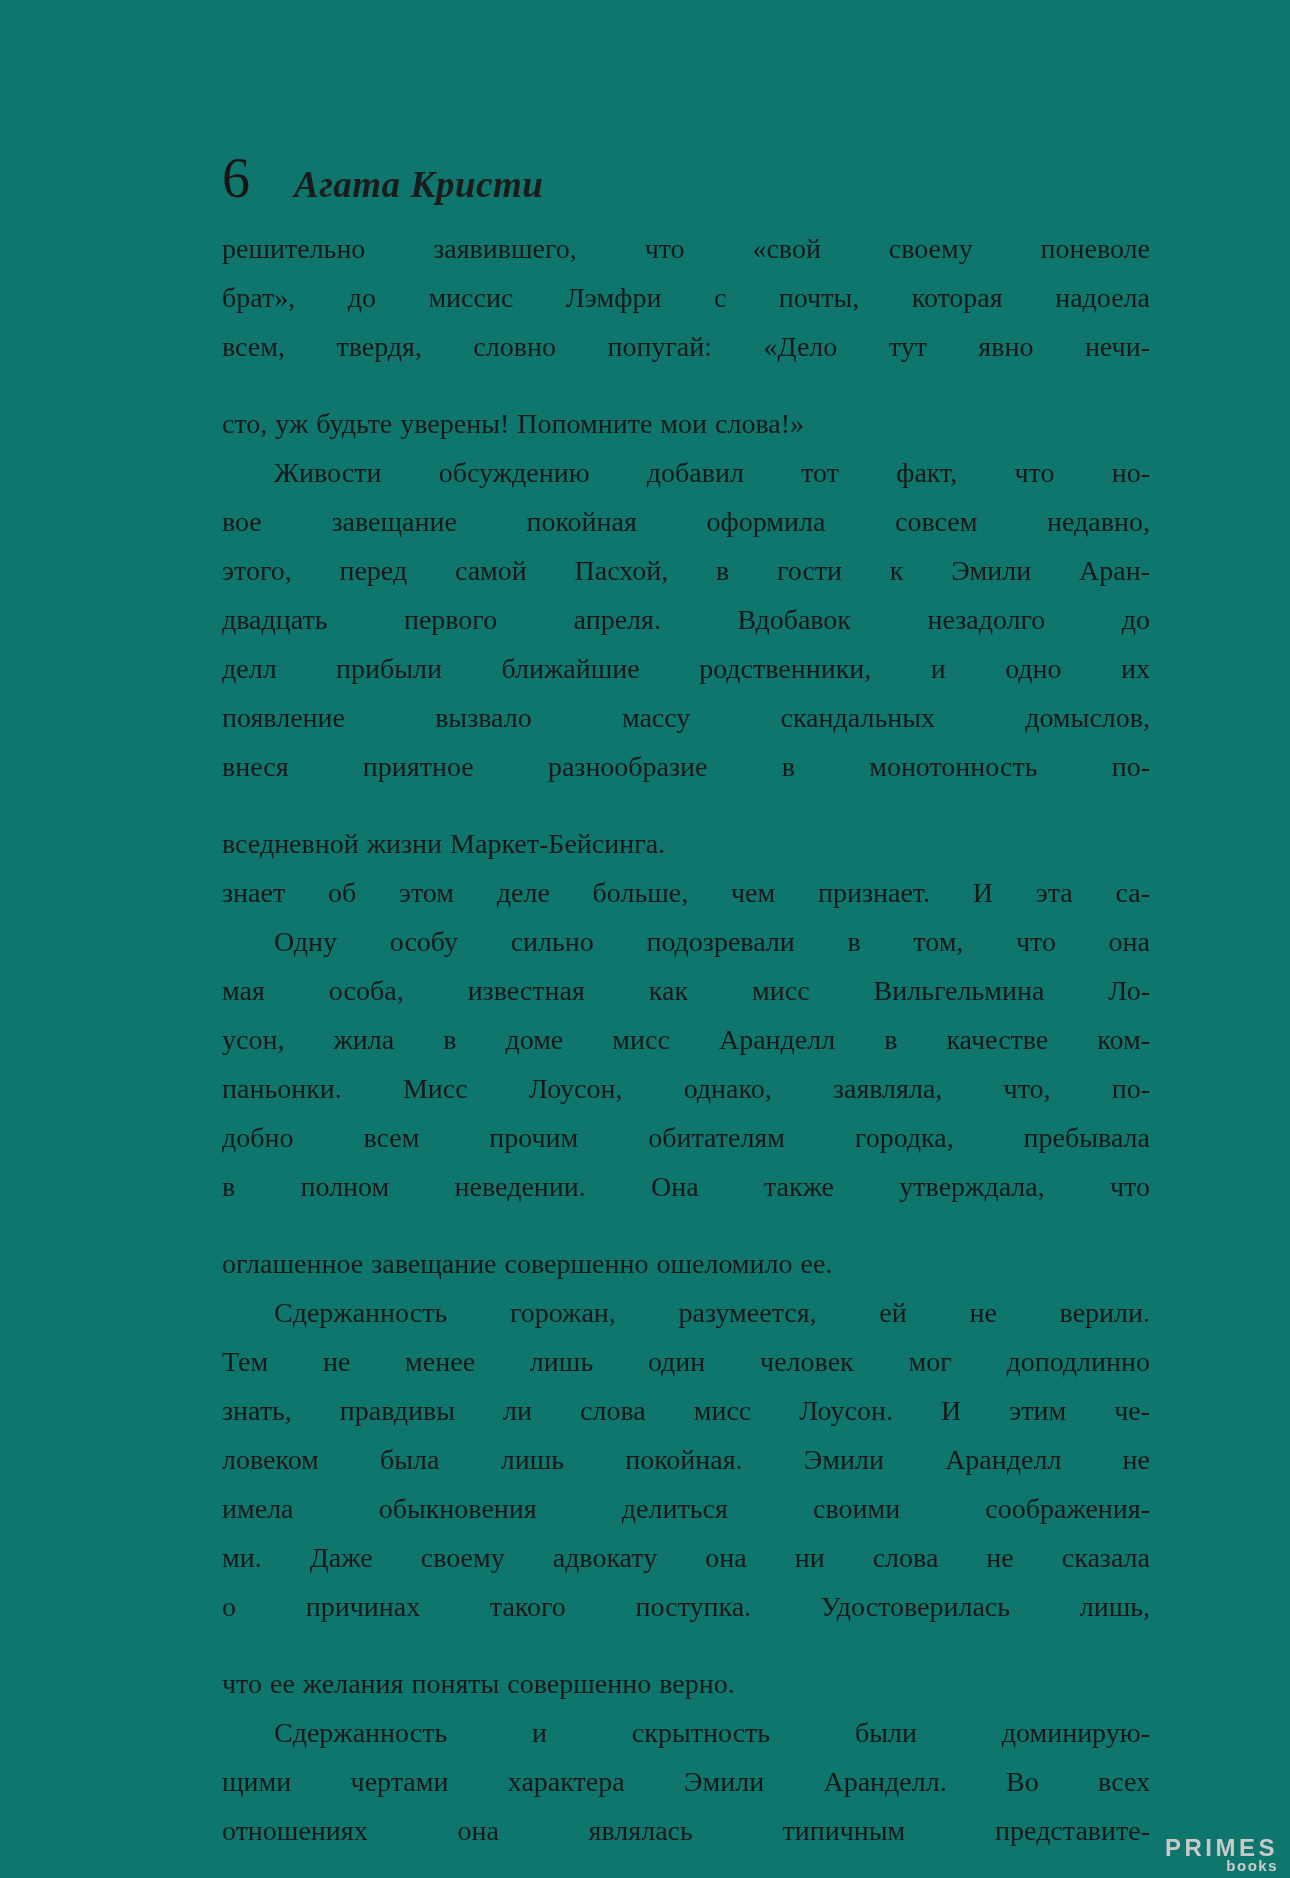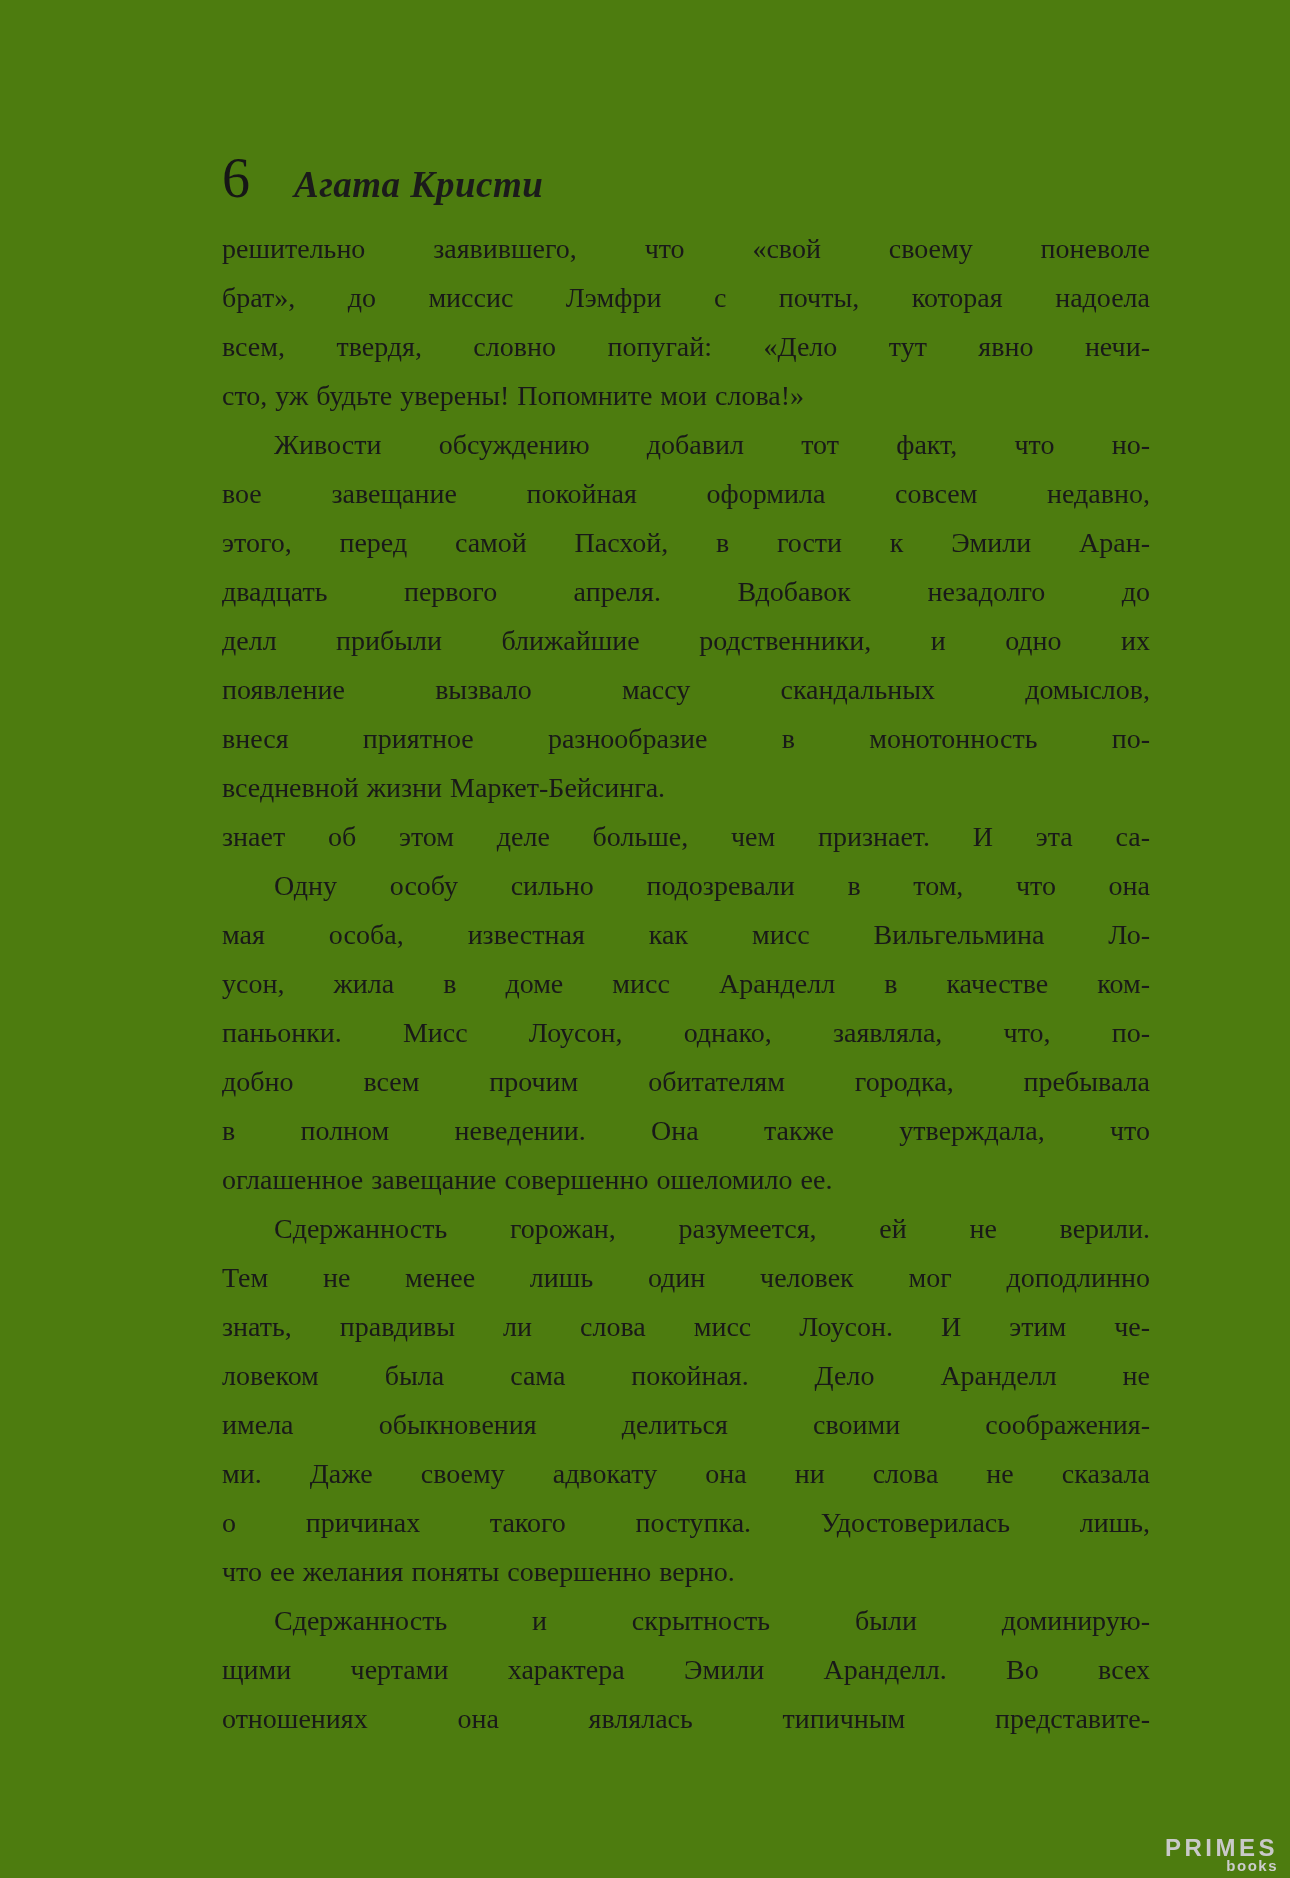--- a/index.html
+++ b/index.html
@@ -10,21 +10,21 @@
     width: 1290px;
     height: 1878px;
     background: #ffffff;
     position: relative;
     overflow: hidden;
     font-family: "Liberation Serif", serif;
   }
   .page {
     position: absolute;
     inset: 0;
-    background: #4d7c0f;
+    background: #0f766e;
   }
   
   .header {
     position: absolute;
     left: 222px;
     top: 150px;
     width: 928px;
     height: 60px;
     white-space: nowrap;
   }
@@ -62,20 +62,21 @@
     text-align-last: justify;
     white-space: normal;
     word-spacing: 1px;
   }
   .line.indent {
     text-indent: 52px;
   }
   .line.end {
     text-align: left;
     text-align-last: left;
+    margin-top: 28px;
   }
   
   .watermark {
     position: absolute;
     right: 12px;
     top: 1838px;
     text-align: right;
     font-family: "Liberation Sans", sans-serif;
     user-select: none;
   }
@@ -120,21 +121,21 @@
       <div class="line indent">Одну особу сильно подозревали в том, что она</div>
       <div class="line">мая особа, известная как мисс Вильгельмина Ло-</div>
       <div class="line">усон, жила в доме мисс Аранделл в качестве ком-</div>
       <div class="line">паньонки. Мисс Лоусон, однако, заявляла, что, по-</div>
       <div class="line">добно всем прочим обитателям городка, пребывала</div>
       <div class="line">в полном неведении. Она также утверждала, что</div>
       <div class="line end">оглашенное завещание совершенно ошеломило ее.</div>
       <div class="line indent">Сдержанность горожан, разумеется, ей не верили.</div>
       <div class="line">Тем не менее лишь один человек мог доподлинно</div>
       <div class="line">знать, правдивы ли слова мисс Лоусон. И этим че-</div>
-      <div class="line">ловеком была сама покойная. Дело Аранделл не</div>
+      <div class="line">ловеком была лишь покойная. Эмили Аранделл не</div>
       <div class="line">имела обыкновения делиться своими соображения-</div>
       <div class="line">ми. Даже своему адвокату она ни слова не сказала</div>
       <div class="line">о причинах такого поступка. Удостоверилась лишь,</div>
       <div class="line end">что ее желания поняты совершенно верно.</div>
       <div class="line indent">Сдержанность и скрытность были доминирую-</div>
       <div class="line">щими чертами характера Эмили Аранделл. Во всех</div>
       <div class="line">отношениях она являлась типичным представите-</div>
     </div>
 
   <div class="watermark">

